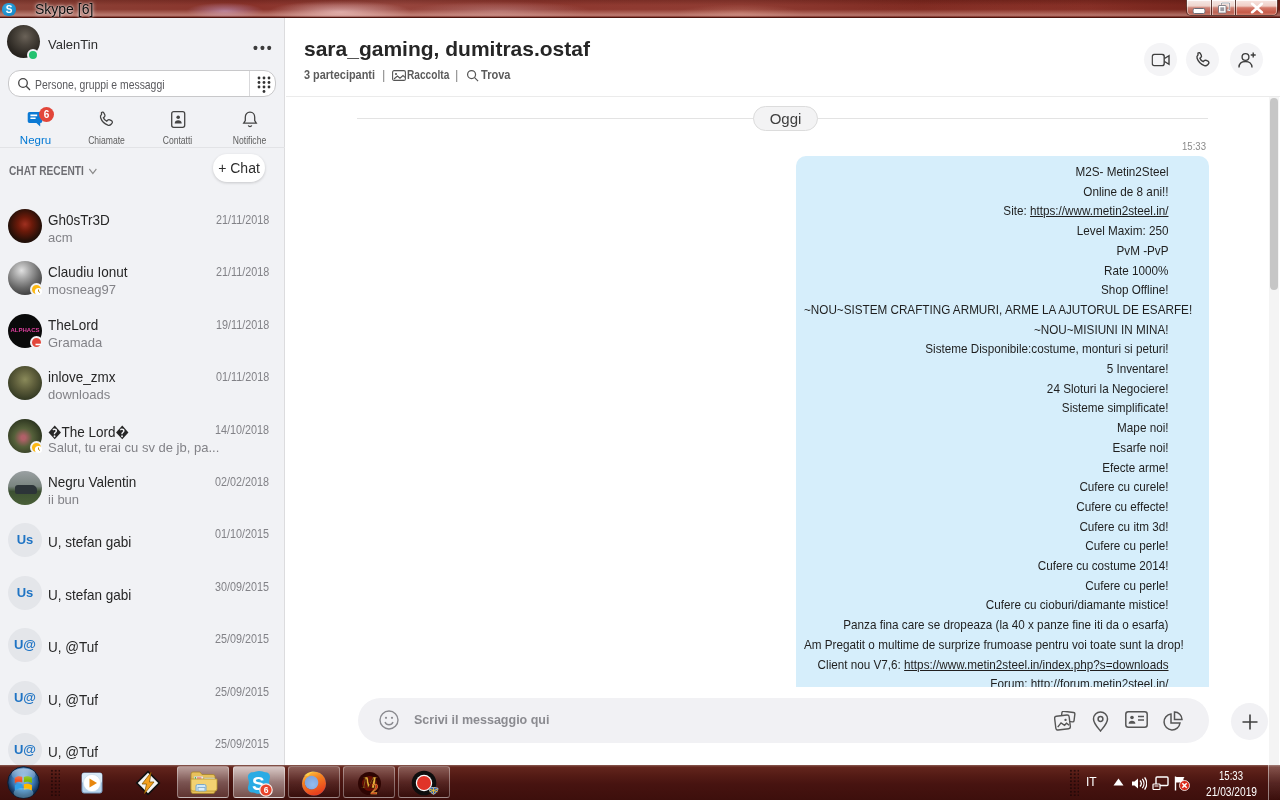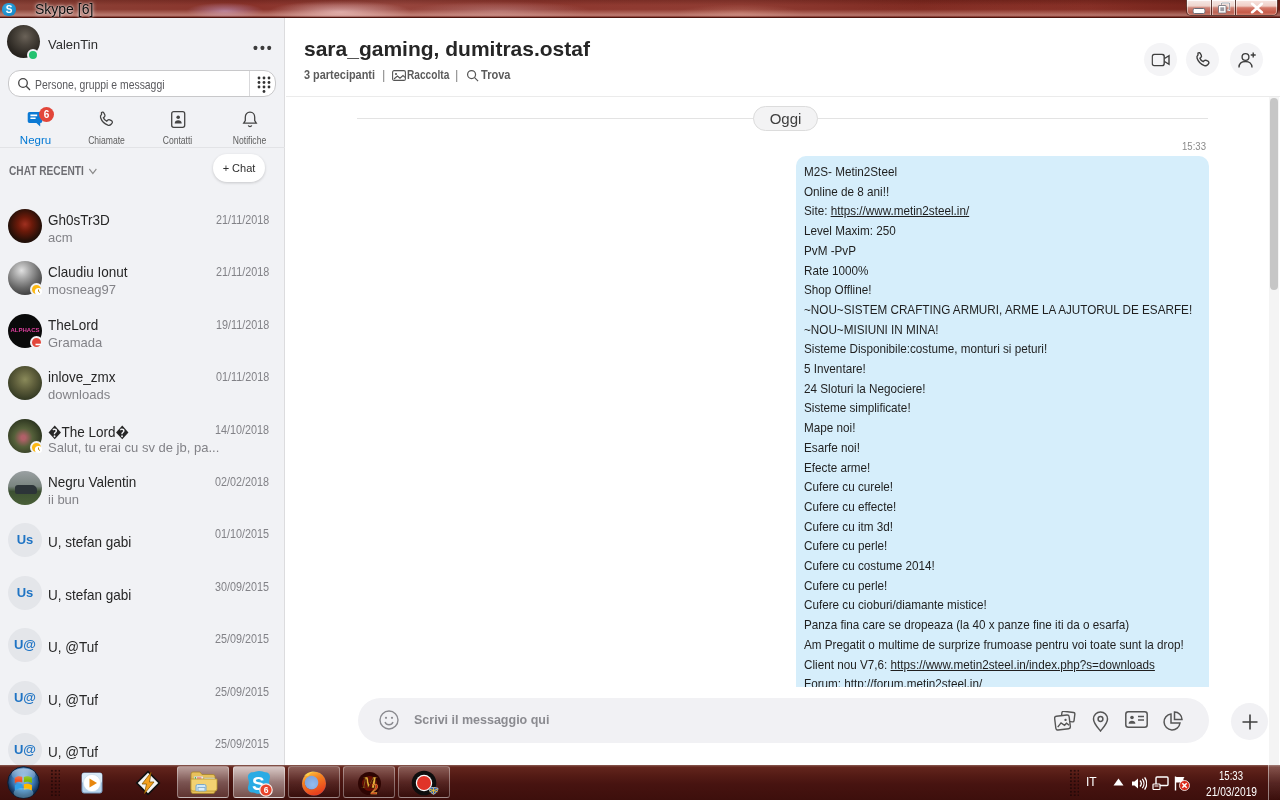--- a/index.html
+++ b/index.html
@@ -50,21 +50,21 @@
 .tab .lbl { font-size:11px; color:#5e5e5e; margin-top:2px; transform:scaleX(0.78); }
 .tab.active .lbl { color:#0078d4; transform:none; }
 #tabChat { left:0; } #tabCall { left:71px; } #tabCont { left:142px; } #tabNoti { left:214px;text-align:center; }
 .badge { position:absolute; background:#e2463a; color:#fff; border-radius:50%; font-weight:bold; text-align:center; }
 #chatBadge { left:39px; top:-4px; width:15px; height:15px; font-size:10px; line-height:15px; }
 
 #sepline { left:0; top:129px; width:285px; height:1px; background:#e2e3e6; }
 #recRow { left:0; top:130px; width:285px; height:48px; }
 #recTitle { left:9px; top:15px; font-size:13px; font-weight:bold; color:#6d6d72; transform:scaleX(0.78); transform-origin:left; white-space:nowrap; }
 #newChatBtn { left:213px; top:6px; width:52px; height:28px; background:#fff; border-radius:15px;
-  box-shadow:0 1px 3px rgba(0,0,0,.18); font-size:11px; color:#2e2e2e; text-align:center; line-height:28px; }
+  box-shadow:0 1px 3px rgba(0,0,0,.18); font-size:14px; color:#2e2e2e; text-align:center; line-height:28px; }
 
 .item { left:0; width:285px; height:52px; }
 .item .av { position:absolute; left:8px; top:9px; width:34px; height:34px; border-radius:50%; overflow:hidden; }
 .item .nm { position:absolute; left:48px; top:11px; font-size:15px; color:#262626; white-space:nowrap; transform:scaleX(0.9); transform-origin:left; }
 .item .nm1 { position:absolute; left:48px; top:19px; font-size:15px; color:#262626; white-space:nowrap; transform:scaleX(0.9); transform-origin:left; }
 .item .sb { position:absolute; left:48px; top:30px; font-size:13px; color:#828287; white-space:nowrap; }
 .item .dt { position:absolute; right:16px; top:13px; font-size:12px; color:#828287; transform:scaleX(0.9); transform-origin:right; }
 .item .stat { position:absolute; left:30px; top:31px; width:13px; height:13px; border-radius:50%; border:2px solid #f1f2f5; }
 .initials { background:#e4e6ea; color:#1f74c4; font-weight:bold; font-size:13px; text-align:center; line-height:34px; }
 
@@ -74,21 +74,21 @@
 #chatTitle { left:18px; top:19px; font-size:21px; font-weight:bold; color:#262626; }
 .sub { top:49px; font-size:13px; color:#5b5b5b; font-weight:bold; }
 .hbtn { top:25px; width:33px; height:33px; border-radius:50%; background:#f4f4f6; }
 .hbtn svg { position:absolute; left:50%; top:50%; transform:translate(-50%,-50%); }
 #hbVideo { left:858px; } #hbCall { left:900px; } #hbAdd { left:944px; }
 
 #dayline { left:71px; top:100px; width:851px; height:1px; background:#e3e3e3; }
 #dayPill { left:467px; top:88px; width:65px; height:25px; border-radius:13px; background:#f3f3f4; border:1px solid #dcdcdc; font-size:15px; color:#3f3f3f; text-align:center; line-height:23px; }
 #msgTime { left:860px; top:122px; width:60px; text-align:right; font-size:11px; color:#8a8a8a; transform:scaleX(0.87); transform-origin:right; }
 #bubble { left:510px; top:138px; width:413px; height:531px; background:#d6eefb; border-radius:10px 10px 0 0;
-  padding:6px 0 0 8px; font-size:13px; line-height:19.7px; color:#1f1f1f; overflow:hidden; white-space:nowrap; }
+  padding:6px 0 0 8px; font-size:13px; line-height:19.7px; color:#1f1f1f; overflow:hidden; white-space:nowrap;text-align:right; }
 #bubble .inner { transform:scaleX(0.9); transform-origin:left top; }
 #bubble a { color:#1f1f1f; text-decoration:underline; }
 
 #inputPill { left:72px; top:680px; width:851px; height:45px; border-radius:23px; background:#f1f1f4; }
 #inputPh { left:128px; top:695px; font-size:12.5px; color:#8b8b90;font-weight:bold; }
 #plusBtn { left:945px; top:685px; width:37px; height:37px; border-radius:50%; background:#f1f1f4; }
 #plusBtn svg { position:absolute; left:50%; top:50%; transform:translate(-50%,-50%); }
 .inicon { top:693px; }
 
 #sbTrack { left:983px; top:79px; width:10px; height:668px; background:#f4f4f4; }

